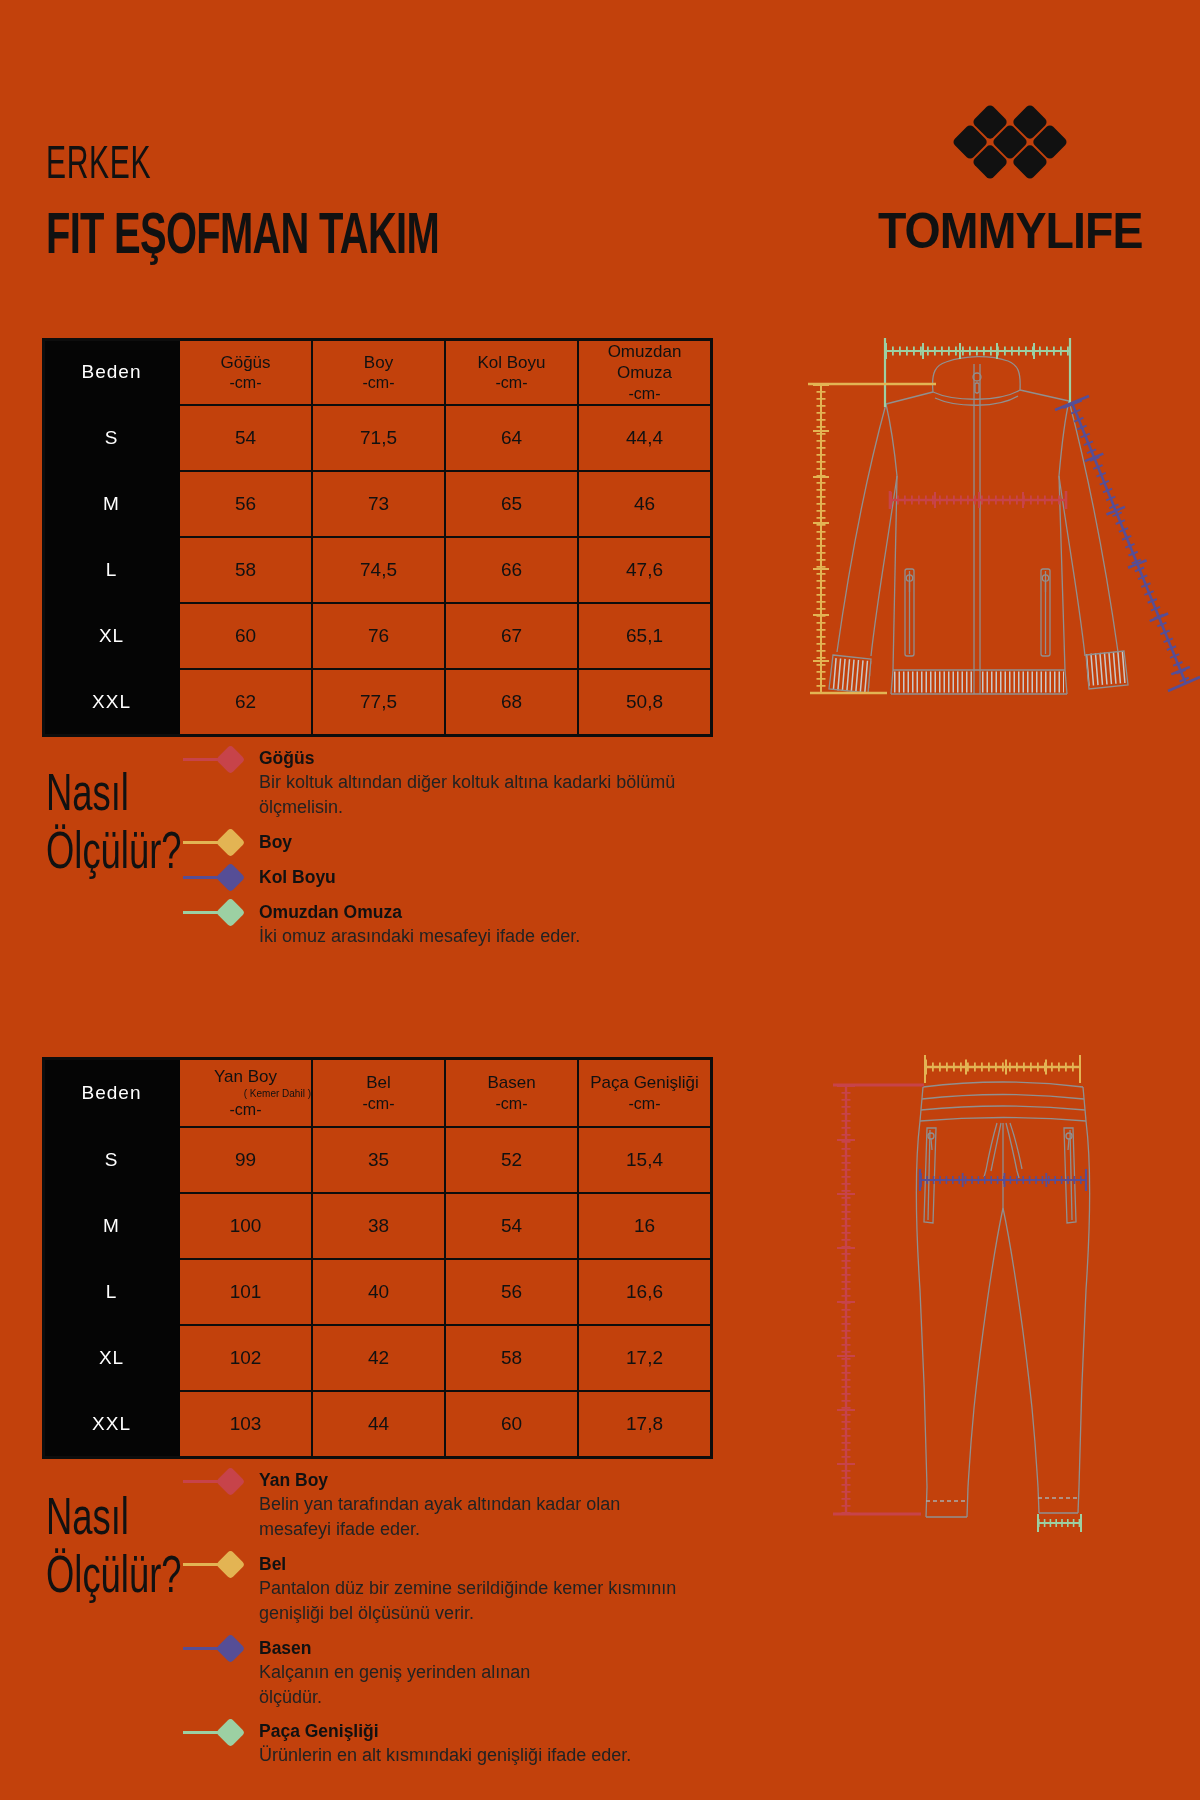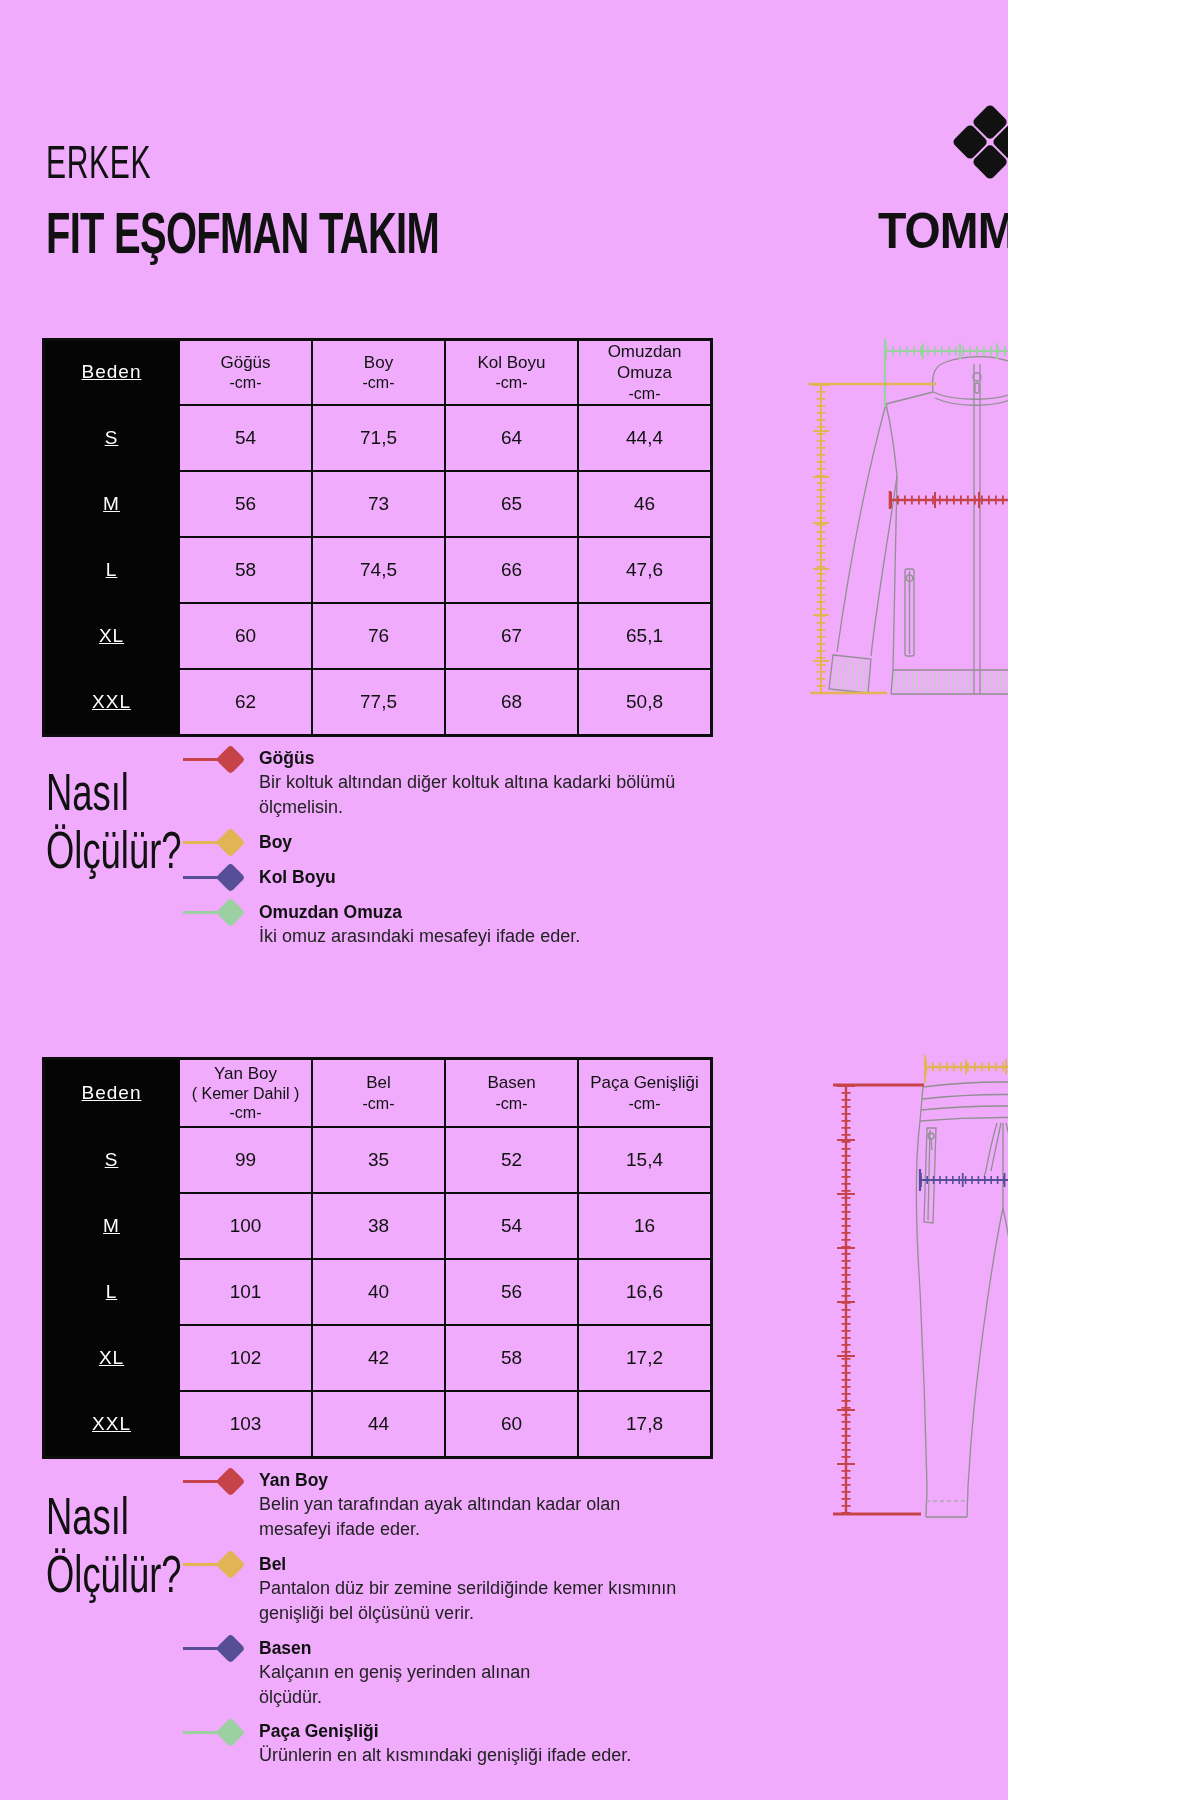--- a/index.html
+++ b/index.html
@@ -1,16 +1,16 @@
 <!DOCTYPE html>
 <html style="--c-red: #C7434A; --c-yellow: #E3B453; --c-purple: #564E96; --c-green: #9CD0A3; --c-garment: #909090; --c-table_line: #0d0d0d;"><head>
 <meta charset="utf-8">
 <style>
   html,body{margin:0;padding:0;background:#fff;}
-  .page{position:relative;width:1008px;height:1800px;background:#f0abfc;overflow:hidden;
+  .page{position:relative;width:1200px;height:1800px;background:#c2410c;overflow:hidden;
         font-family:"Liberation Sans",sans-serif;color:#111;}
   
   .title-area{position:absolute;left:46px;top:138px;}
   .t1{font-size:47px;font-weight:400;line-height:1;letter-spacing:1px;
       transform:scaleX(0.64);transform-origin:0 50%;white-space:nowrap;}
   .t2{font-size:57px;font-weight:700;line-height:1;margin-top:20px;letter-spacing:-1px;
       transform:scaleX(0.70);transform-origin:0 50%;white-space:nowrap;}
   .brand-area{position:absolute;left:860px;top:100px;width:300px;
       display:flex;flex-direction:column;align-items:center;}
   .brand-name{font-size:50px;font-weight:700;margin-top:18px;letter-spacing:-1px;
@@ -18,25 +18,25 @@
   
   table.size-table{position:absolute;left:42px;border-collapse:collapse;table-layout:fixed;
       width:657px;border:3px solid #0d0d0d;}
   #table-jacket{top:338px;}
   #table-pants{top:1057px;}
   .size-table th,.size-table td{border:2.5px solid #0d0d0d;text-align:center;vertical-align:middle;
       padding:0;width:131px;}
   .size-table th{height:62px;font-weight:500;}
   #table-pants th{height:66px;}
   .size-table td{height:64px;font-size:19px;}
-  .size-table .size-col{width:133px;background:#050505;color:#fff;border-color:#050505;text-decoration:underline;}
+  .size-table .size-col{width:133px;background:#050505;color:#fff;border-color:#050505;}
   .size-table th.size-col{font-size:19px;font-weight:500;letter-spacing:1px;}
   .size-table td.size-col{font-size:19px;letter-spacing:1px;}
   .h-label{font-size:17px;line-height:1.25;}
-  .h-sub{font-size:16px;line-height:1.2;}
+  .h-sub{font-size:10px;line-height:1.2;text-align:right;}
   .h-unit{font-size:16px;line-height:1.25;}
   
   svg.diagram{position:absolute;overflow:visible;}
   
   .measure-title{position:absolute;left:46px;font-size:52px;font-weight:400;line-height:1.12;
       transform:scaleX(0.70);transform-origin:0 0;white-space:nowrap;}
   #measure-title-1{top:763px;}
   #measure-title-2{top:1487px;}
   .legend{position:absolute;left:183px;width:520px;}
   #legend-1{top:746px;}

